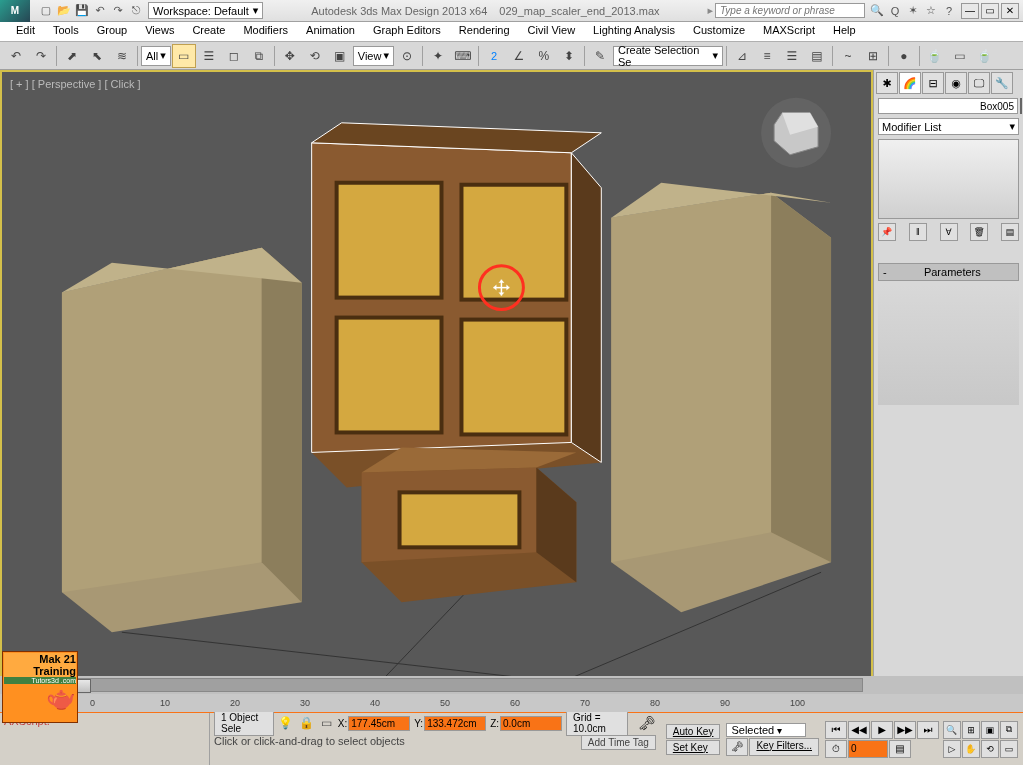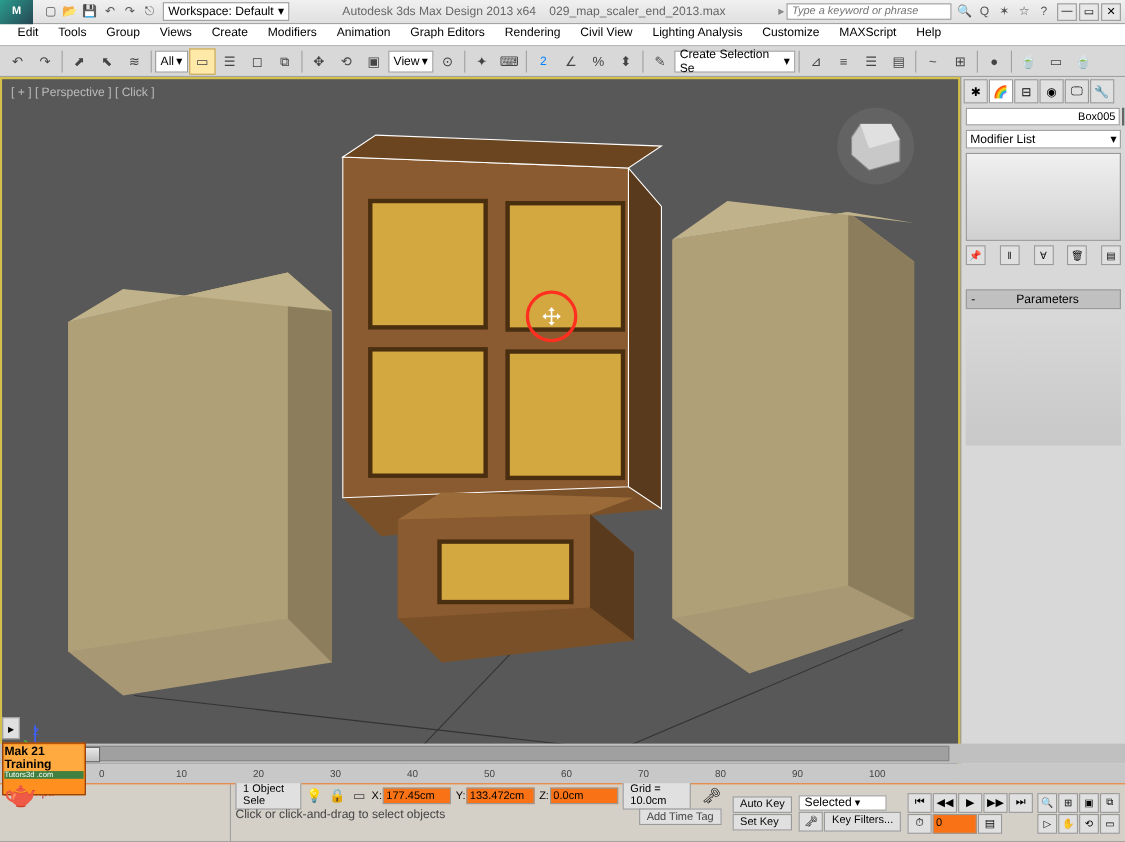--- a/index.html
+++ b/index.html
@@ -61,28 +61,28 @@
 .status-left { width: 210px; border-right: 1px solid #a0a0a0; padding: 2px 4px; font-size: 10px; }
 .status-mid { display: flex; flex-direction: column; flex: 1; }
 .coord-row { display: flex; align-items: center; gap: 4px; padding: 2px 4px; height: 20px; }
 .coord-field { display: flex; align-items: center; gap: 1px; }
 .coord-label { font-size: 10px; }
 .coord-input { width: 62px; background: #f97316; border: 1px solid #999; padding: 1px 2px; font-size: 10px; }
 .grid-label { background: #e0e0e0; border: 1px solid #999; padding: 1px 6px; font-size: 10px; }
 .prompt-row { padding: 2px 4px; font-size: 10px; color: #444; display: flex; justify-content: space-between; }
 .status-right { display: flex; align-items: center; gap: 2px; padding: 0 4px; }
 .anim-group { display: flex; flex-direction: column; gap: 1px; padding: 2px; }
-.anim-btn { border: 1px solid #999; background: #e0e0e0; padding: 1px 6px; font-size: 10px; cursor: pointer; }
+.anim-btn { border: 1px solid #999; background: #e0e0e0; padding: 1px 6px; font-size: 10px; cursor: pointer; text-decoration: underline; }
 .anim-sel { background: #fff; border: 1px solid #999; padding: 0 4px; font-size: 10px; width: 80px; }
 .play-controls { display: flex; gap: 1px; }
 .play-ctrl { width: 22px; height: 18px; border: 1px solid #999; background: #e0e0e0; display: flex; align-items: center; justify-content: center; font-size: 10px; }
 .nav-controls { display: flex; flex-wrap: wrap; width: 76px; gap: 1px; }
 .nav-btn { width: 18px; height: 18px; border: 1px solid #999; background: #e0e0e0; display: flex; align-items: center; justify-content: center; font-size: 9px; }
 
-.badge { position: absolute; left: 2px; bottom: 42px; width: 76px; height: 48px; background: #ff9020; border: 1px solid #803000; font-size: 7px; text-align: left; padding: 1px; }
+.badge { position: absolute; left: 2px; bottom: 42px; width: 76px; height: 72px; background: #ff9020; border: 1px solid #803000; font-size: 7px; text-align: right; padding: 1px; }
 .badge-title { background: #ffaa40; font-weight: bold; }
 .badge-url { background: #408040; color: #fff; font-size: 7px; }
 .badge-pot { font-size: 24px; }
 
 
 .axis-gizmo { position: absolute; left: 20px; bottom: 30px; font-size: 9px; }
 .axis-gizmo .z { color: #4060ff; position: absolute; top: -24px; left: 8px; }
 .axis-gizmo .y { color: #40c040; position: absolute; top: -8px; left: -6px; }
 .axis-gizmo .x { color: #ff4040; position: absolute; top: -4px; left: 22px; }
 </style>

